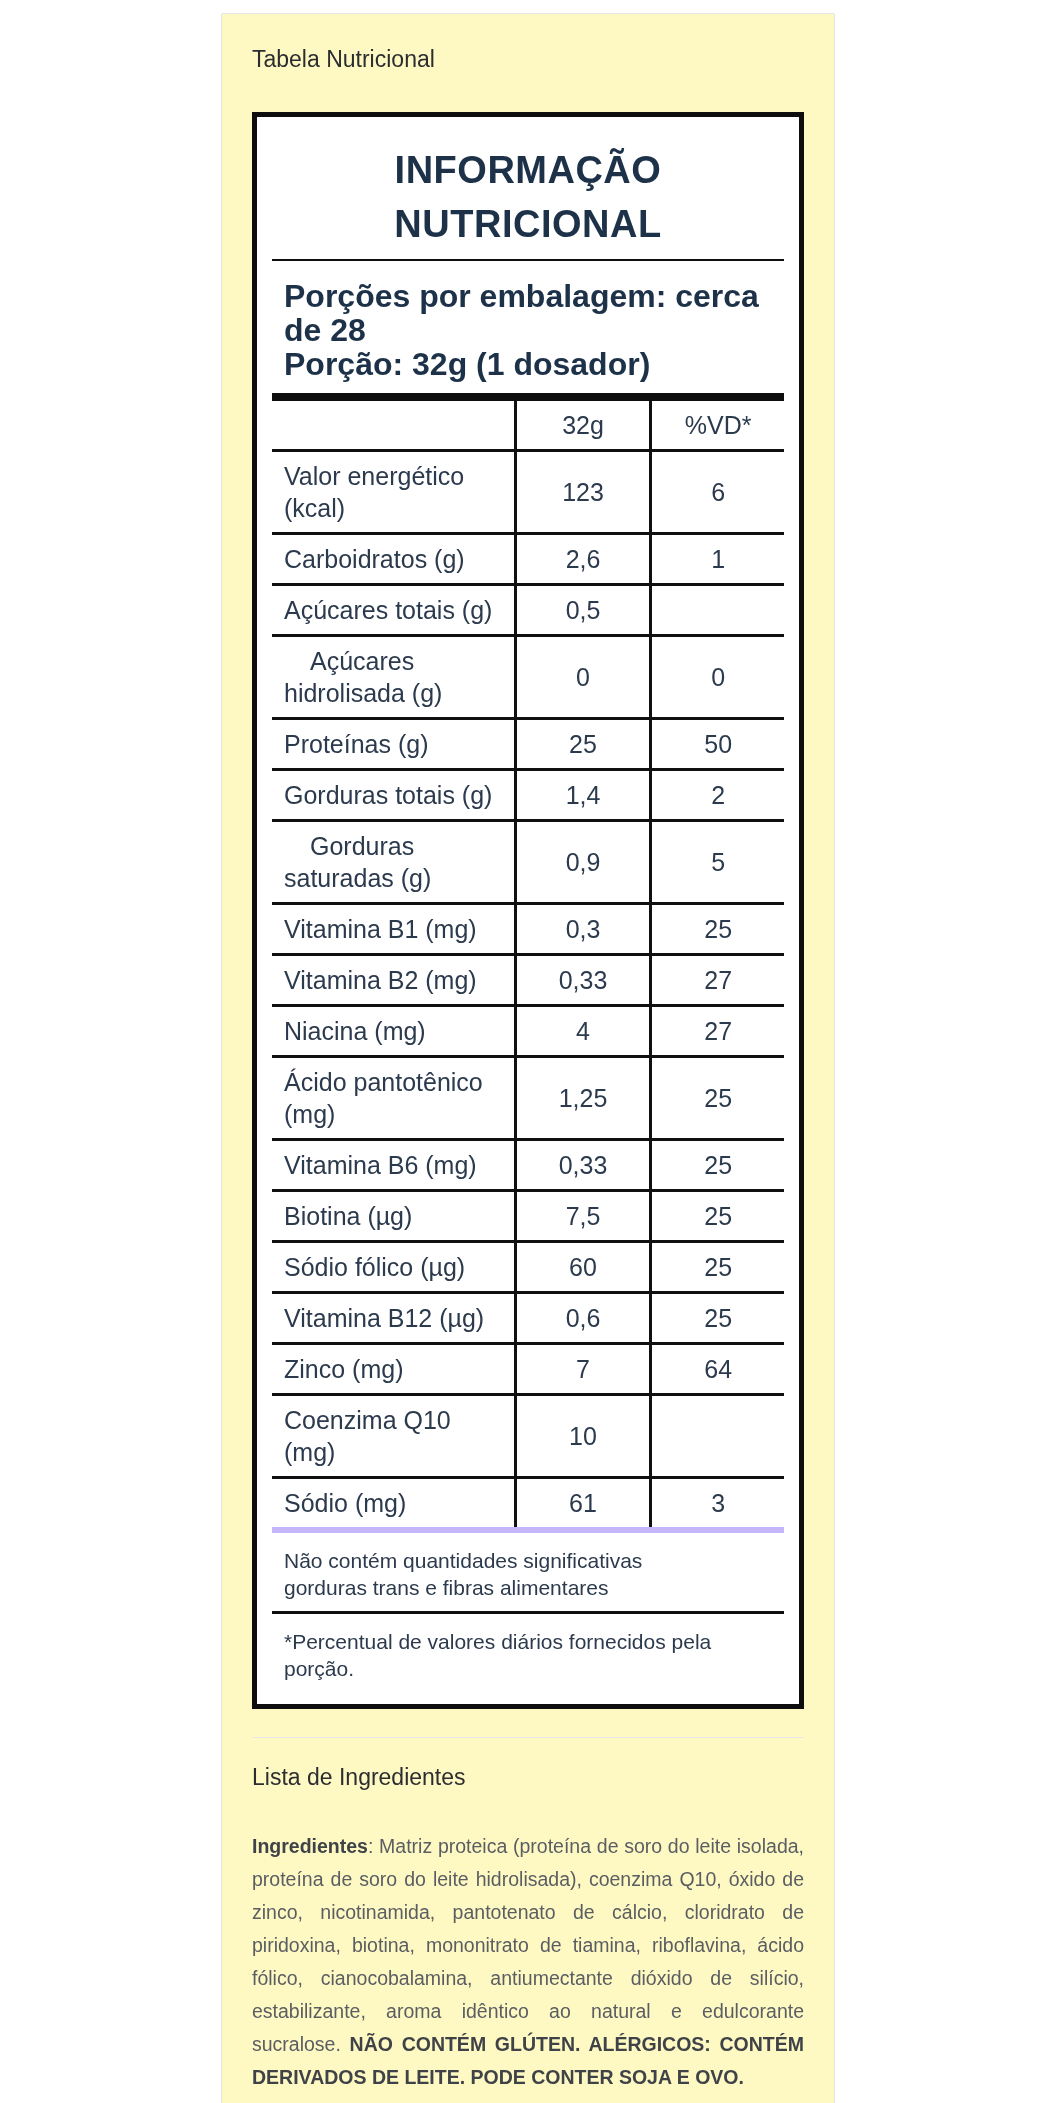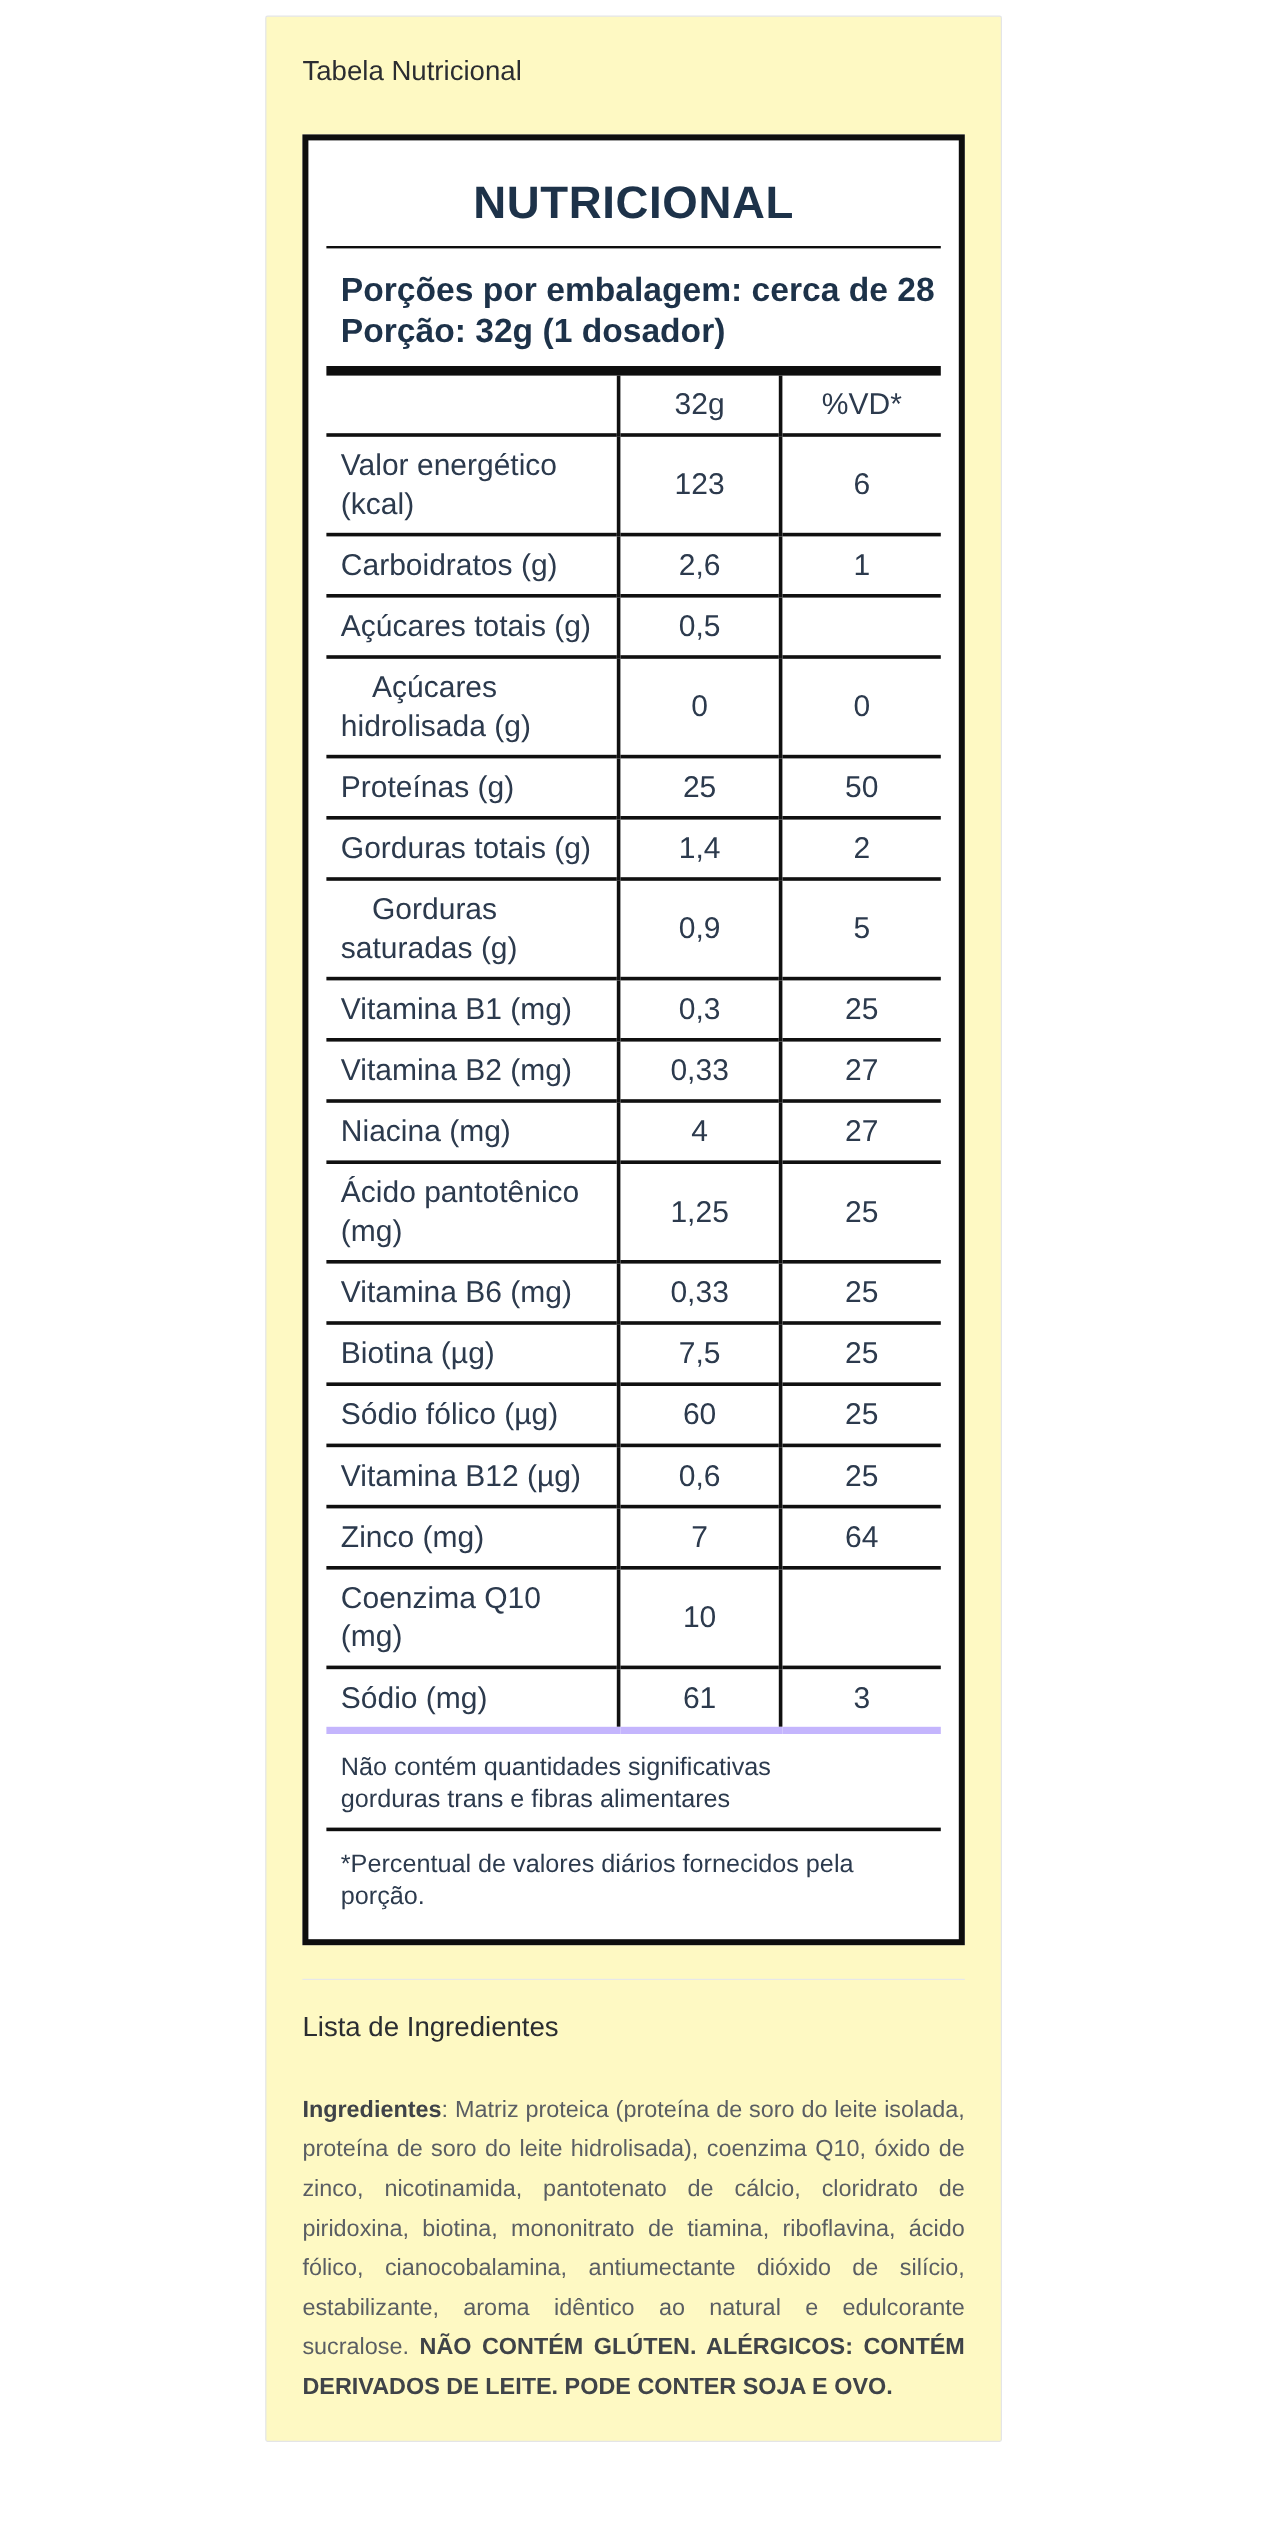--- a/index.html
+++ b/index.html
@@ -45,21 +45,21 @@
   }
   .rule-thin  { height: 2px; background: #0e0e0e; margin-top: 8px; }
   .rule-mid   { height: 3px; background: #0e0e0e; margin-top: 10px; }
   .rule-thick { height: 8px; background: #0e0e0e; margin-top: 12px; }
 
   .nf-servings {
     margin-top: 18px;
     padding-left: 12px;
     color: #1d3249;
     font-weight: 700;
-    font-size: 28px;
+    font-size: 32px;
     line-height: 34px;
   }
 
   table.nf-table {
     width: 100%;
     border-collapse: collapse;
     table-layout: fixed;
   }
   .nf-table col.c1 { width: 47.5%; }
   .nf-table col.c2 { width: 26.5%; }
@@ -115,20 +115,21 @@
 <body>
 
 <div class="card">
 
   <section>
     <h2 class="section-title first">Tabela Nutricional</h2>
 
     <div class="nfbox">
 
       <div class="nf-title">
+        <div>INFORMAÇÃO</div>
         <div>NUTRICIONAL</div>
       </div>
 
       <div class="rule-thin"></div>
 
       <div class="nf-servings">
         <div>Porções por embalagem: cerca de 28</div>
         <div>Porção: 32g (1 dosador)</div>
       </div>
 

